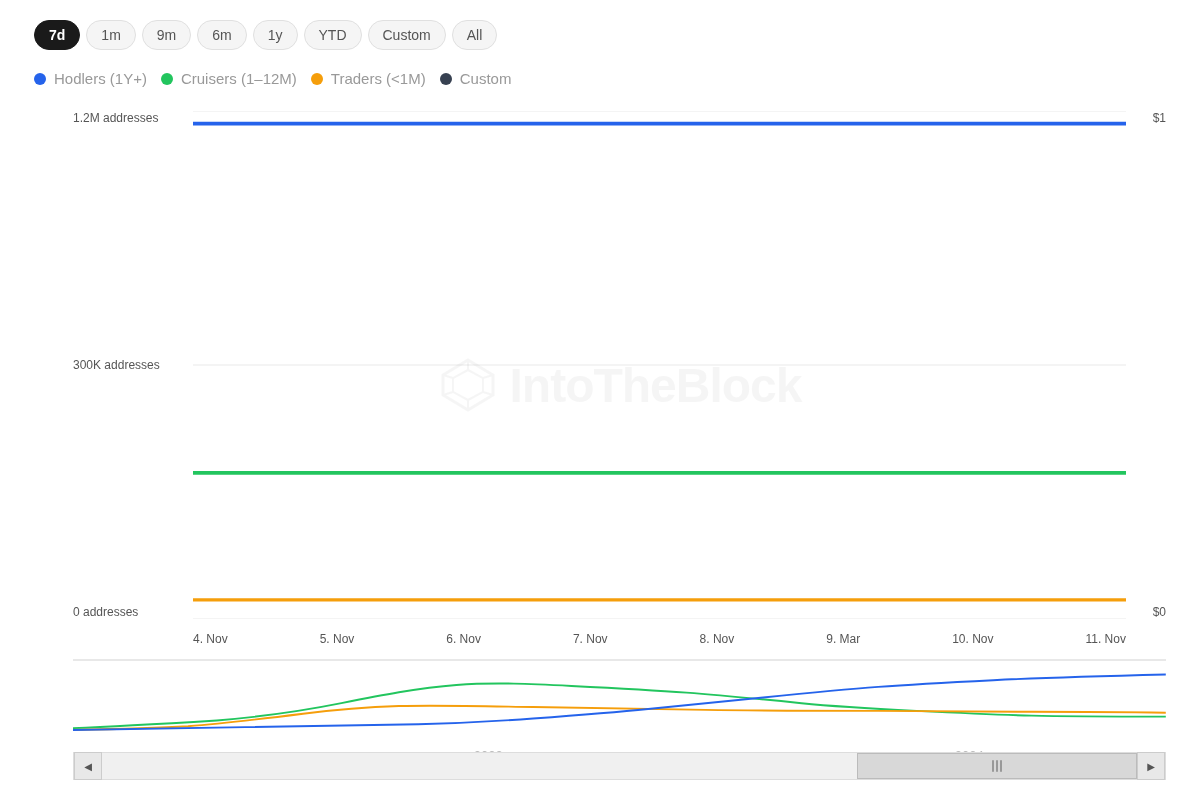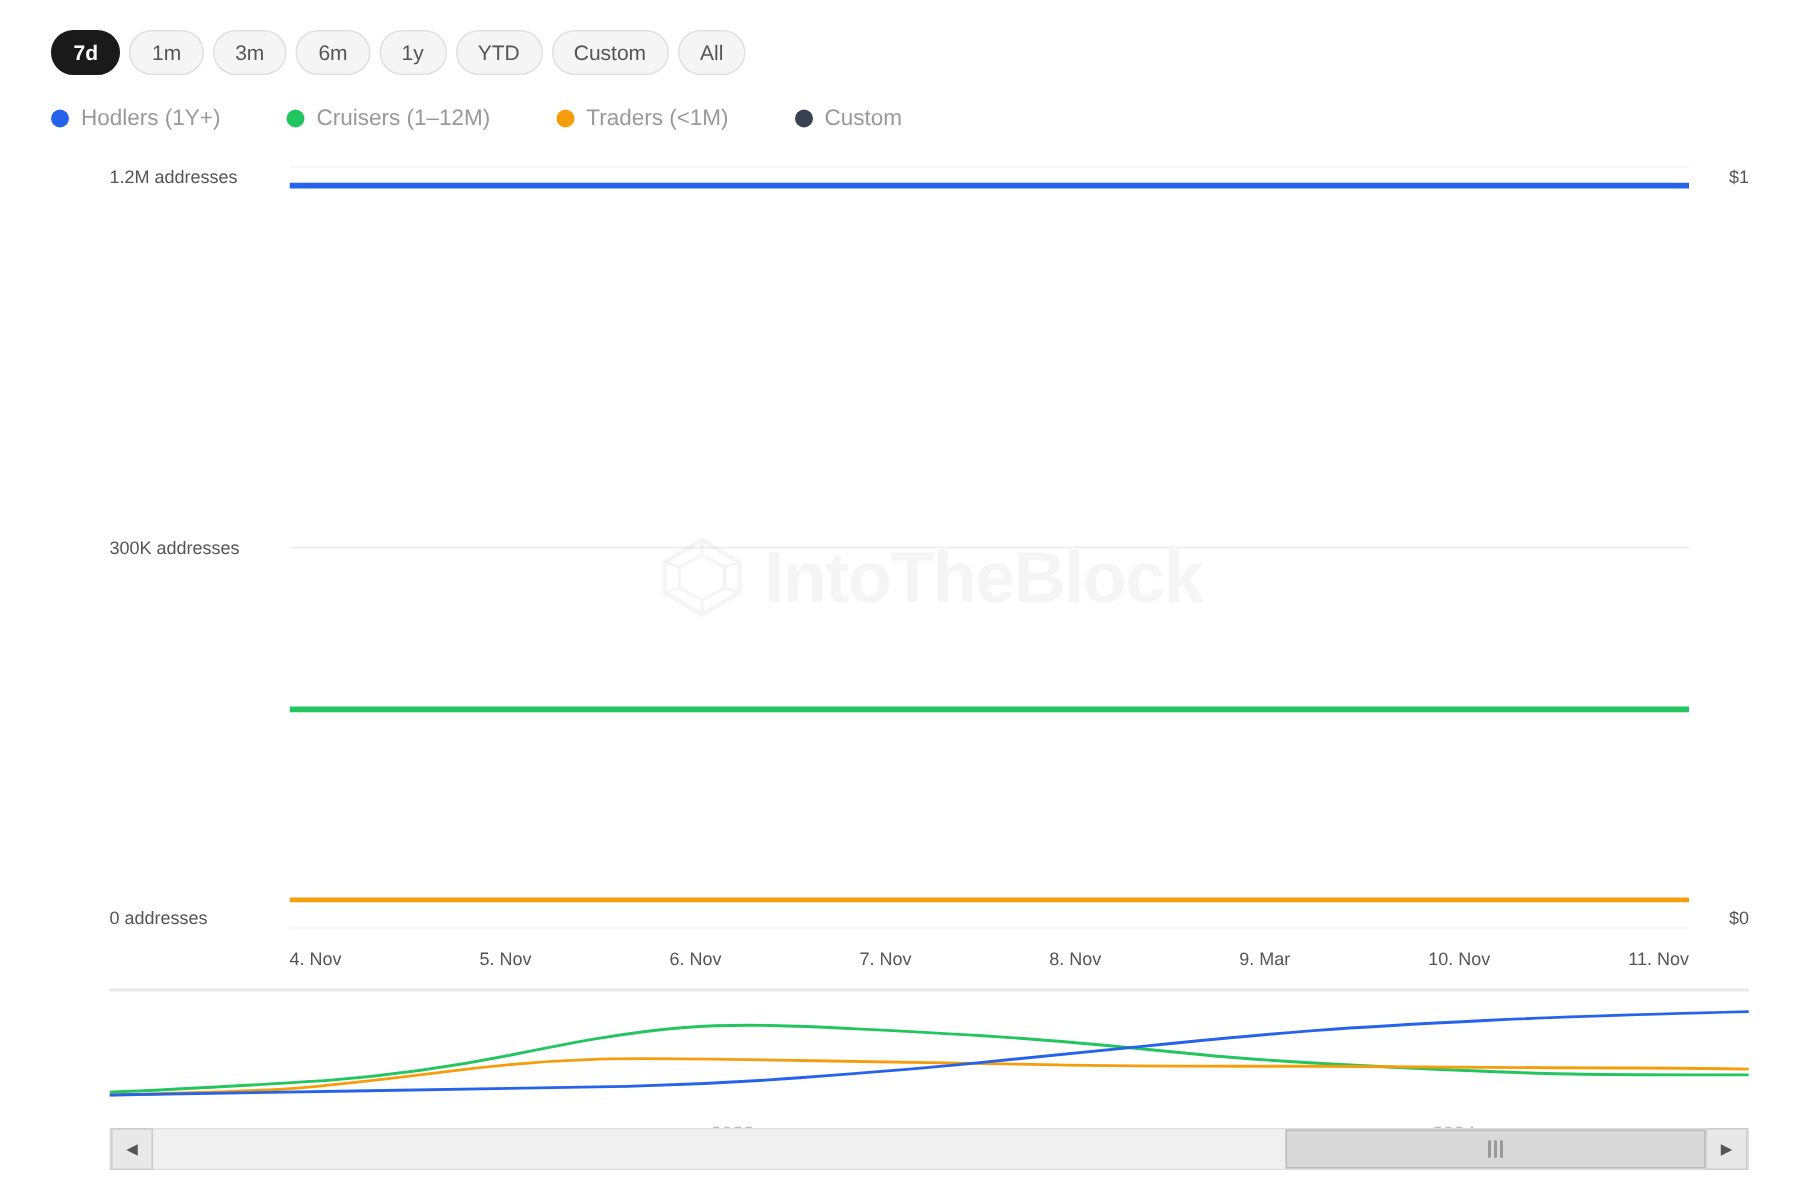--- a/index.html
+++ b/index.html
@@ -37,21 +37,21 @@
     .time-btn.active {
       background: #1a1a1a;
       color: #fff;
       border-color: #1a1a1a;
       font-weight: 700;
     }
     
     .legend {
       display: flex;
       align-items: flex-start;
-      gap: 44px;
+      gap: 14px;
       margin-bottom: 24px;
     }
     .legend-item {
       display: flex;
       align-items: center;
       gap: 8px;
     }
     .legend-dot {
       width: 12px;
       height: 12px;
@@ -218,21 +218,21 @@
     }
   </style>
 </head>
 <body>
 
 <div class="container">
 
   <div class="time-range">
   <button class="time-btn active">7d</button>
       <button class="time-btn">1m</button>
-      <button class="time-btn">3m</button>
+      <button class="time-btn">9m</button>
       <button class="time-btn">6m</button>
       <button class="time-btn">1y</button>
       <button class="time-btn">YTD</button>
       <button class="time-btn">Custom</button>
       <button class="time-btn">All</button>
     </div>
 
   <div class="legend">
   <div class="legend-item">
         <div class="legend-dot" style="background: rgb(37, 99, 235);"></div>

